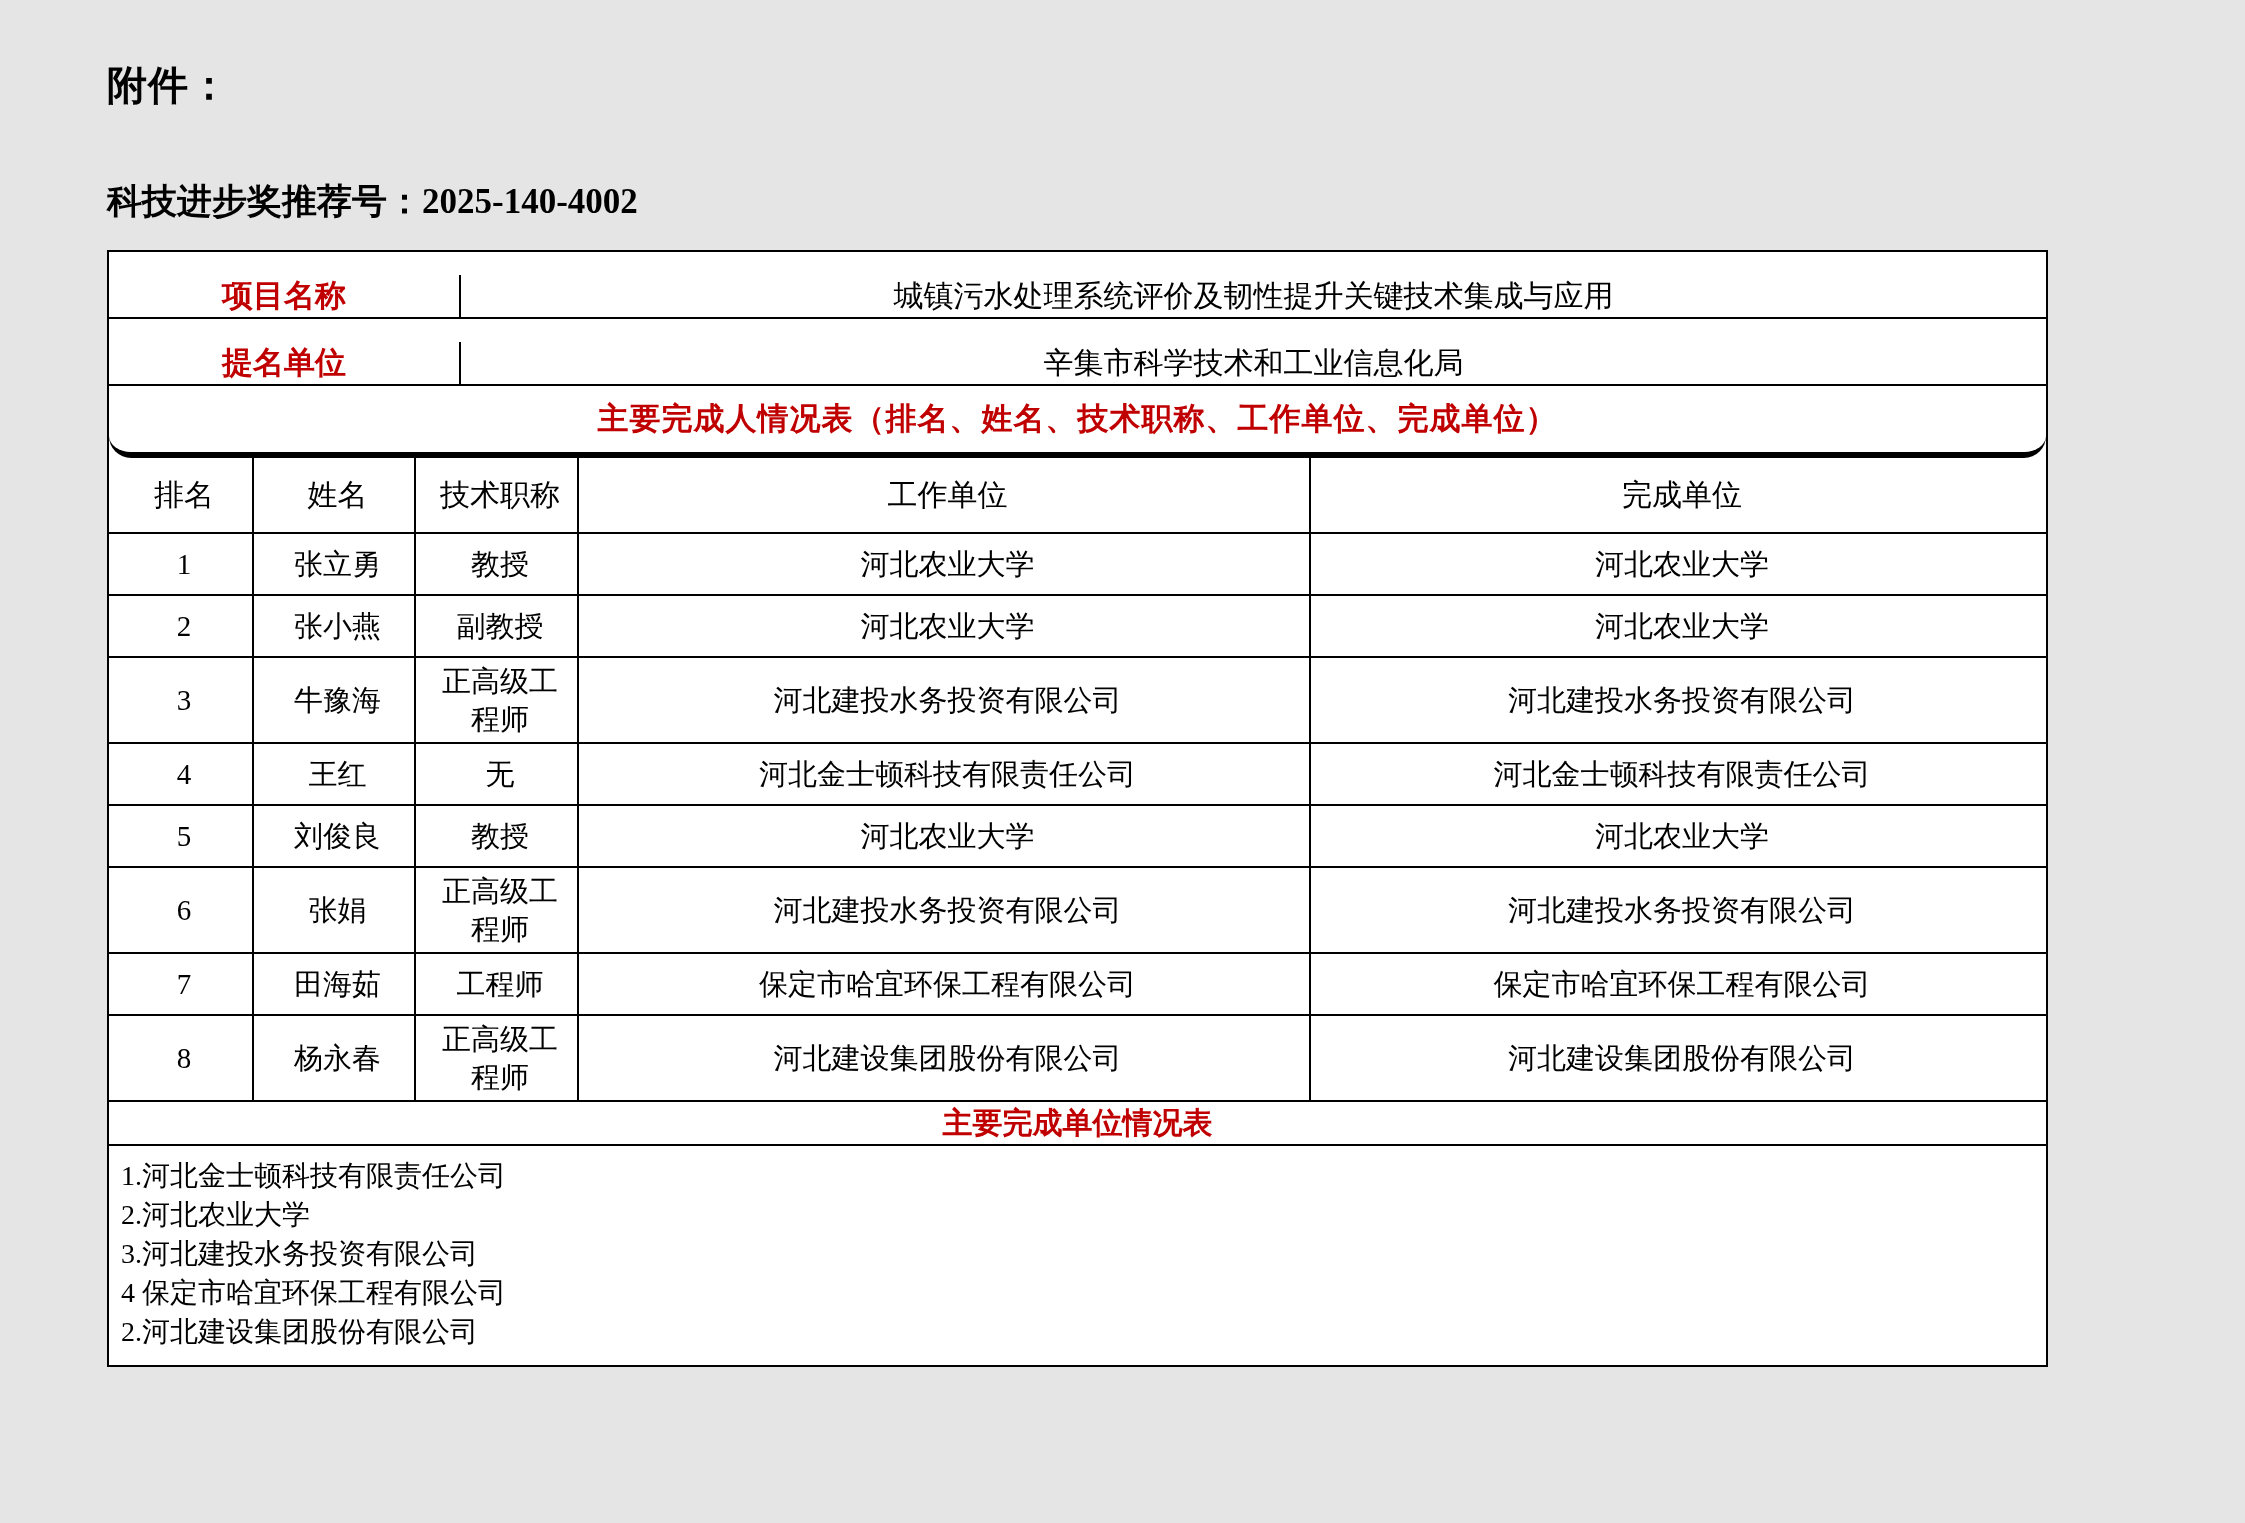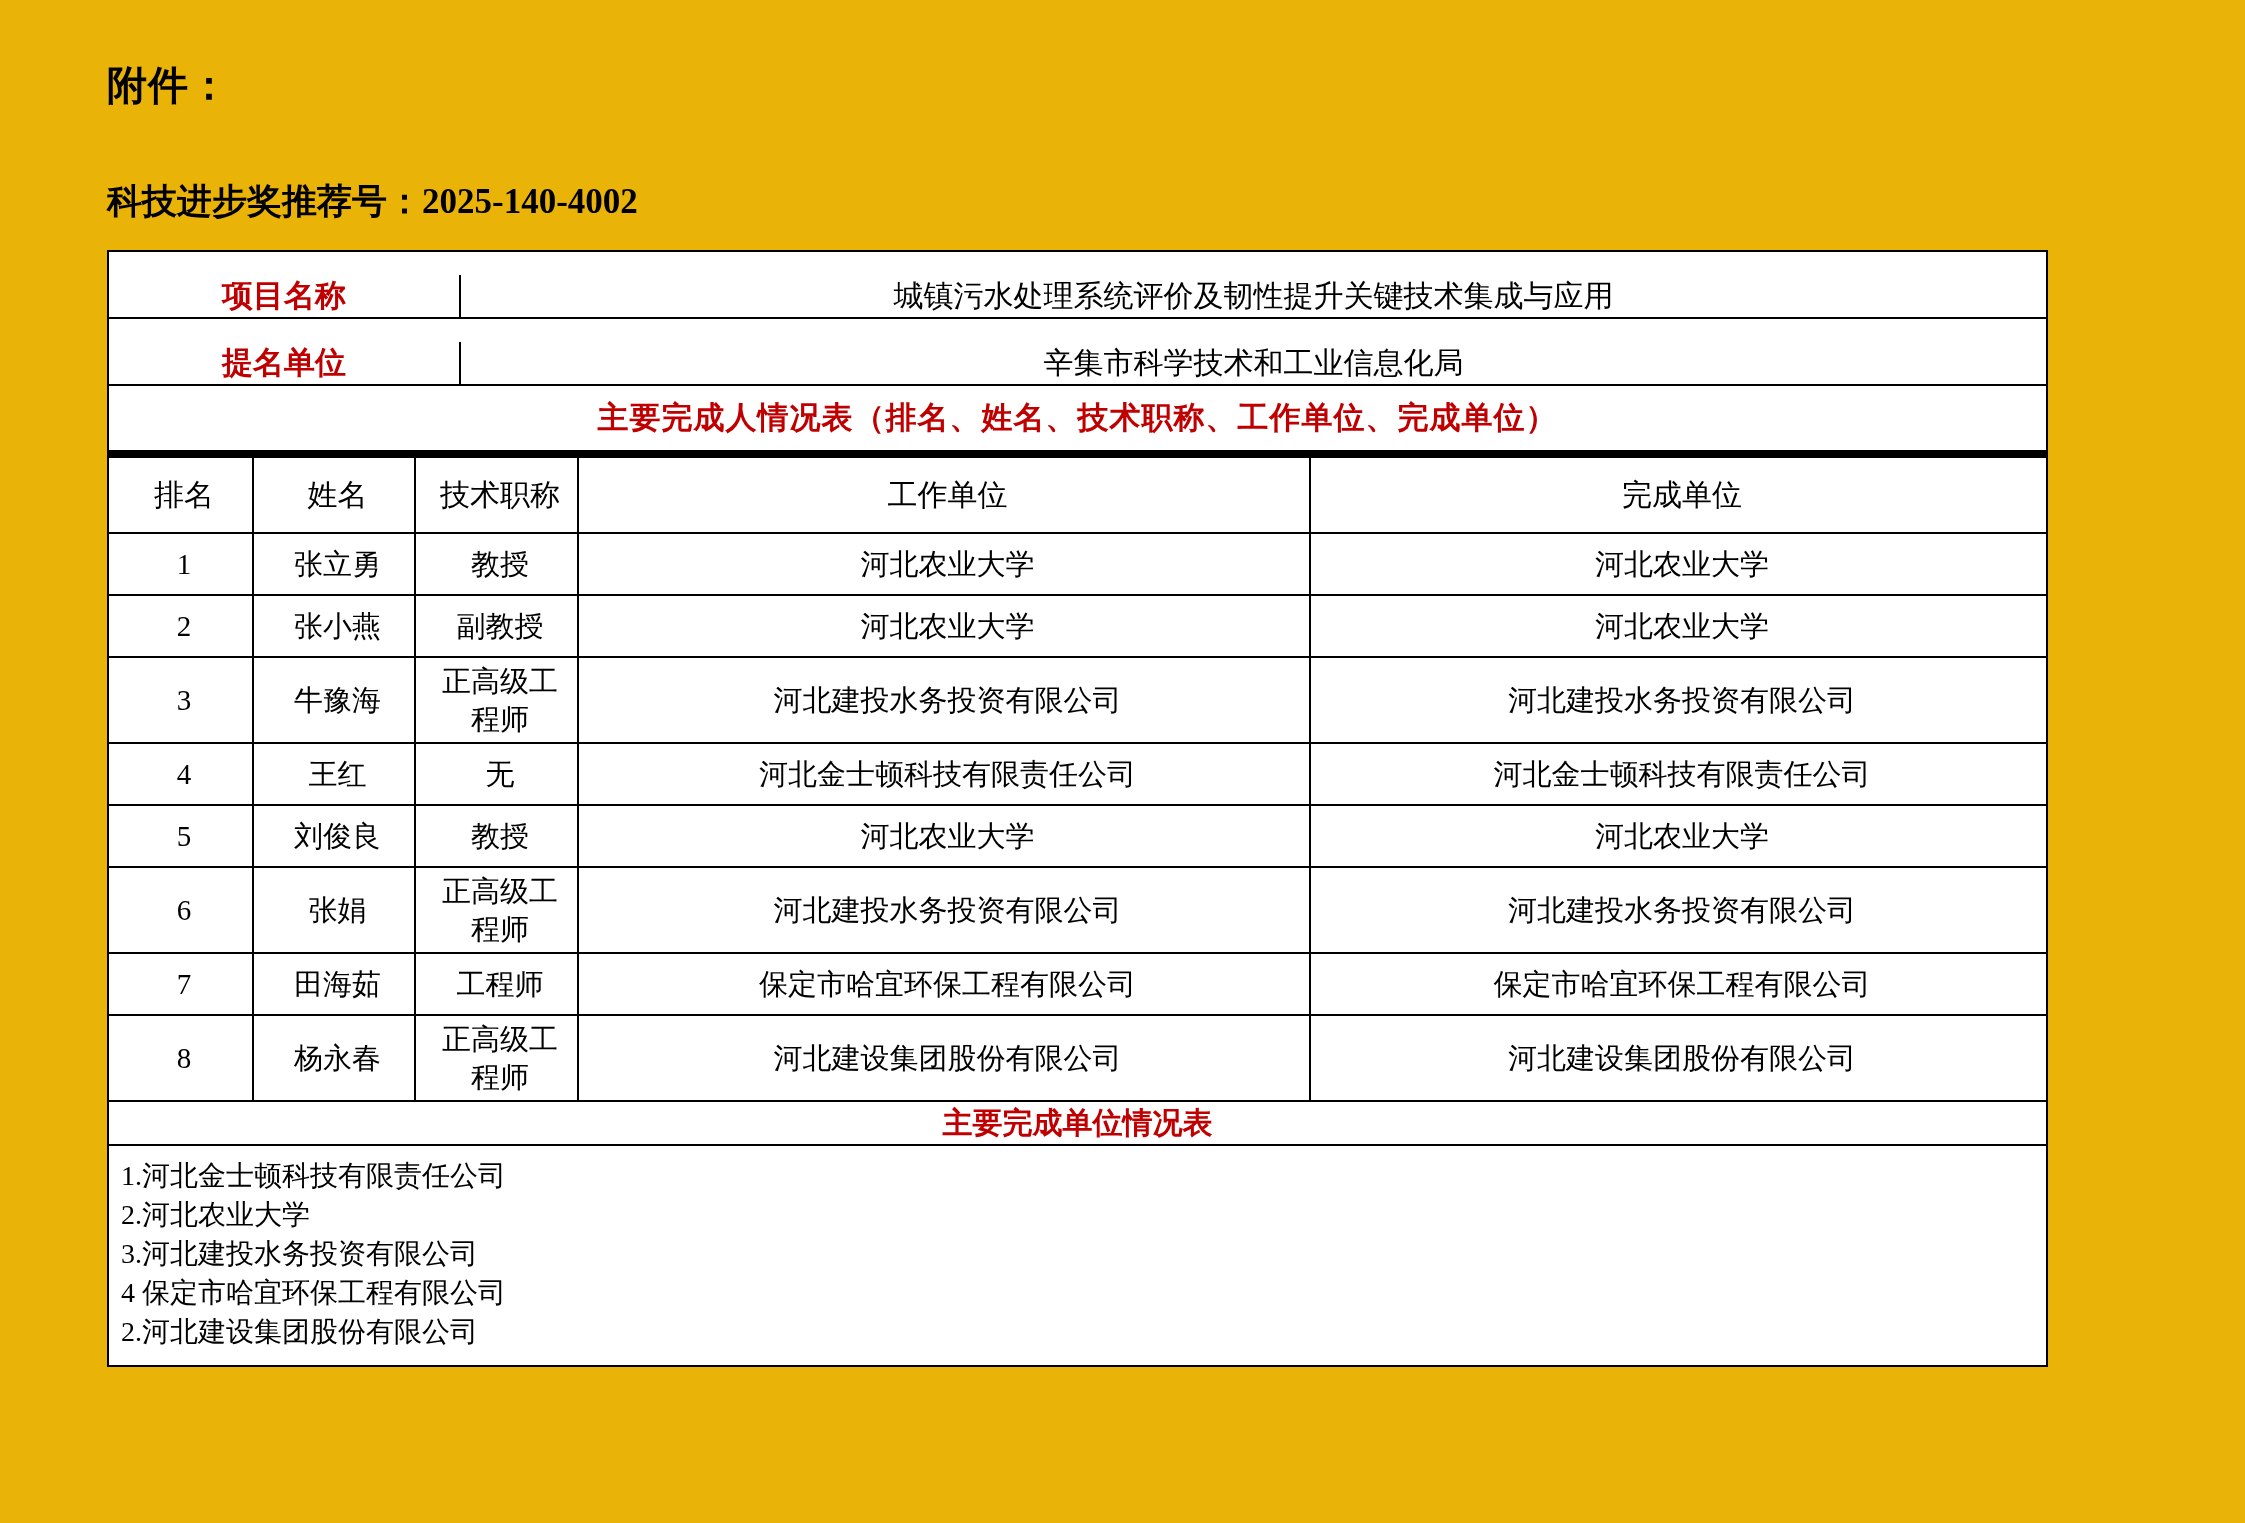--- a/index.html
+++ b/index.html
@@ -3,21 +3,21 @@
 <meta charset="utf-8">
 <style>
   * { margin:0; padding:0; box-sizing:border-box; }
   html,body { background:#ffffff; }
   body {
     width:2245px; height:1523px;
     font-family:"Liberation Serif", serif;
     color:#000;
     position:relative;
   }
-  .page { position:relative; width:2245px; height:1523px; background:#eab308; }
+  .page { position:relative; width:2245px; height:1523px; background:#e5e5e5; }
 
   .attachment {
     position:absolute; left:107px; top:58px;
     font-family:"Liberation Sans", sans-serif;
     font-weight:bold; font-size:40px; letter-spacing:1px;
   }
   .rec-line {
     position:absolute; left:107px; top:178px;
     font-weight:bold; font-size:35px;
   }
@@ -35,24 +35,25 @@
     width:352px; border-right:2px solid #000;
     display:flex; align-items:center; justify-content:center;
     color:var(--red); font-weight:bold; font-size:31px;
   }
   .info-value {
     flex:1; display:flex; align-items:center; justify-content:center;
     font-size:30px;
   }
 
   .table-title {
-    height:72px; border-bottom:8px solid #000000;
+    height:72px; border-bottom:6px solid #000000;
     display:flex; align-items:center; justify-content:center;
     color:var(--red); font-weight:bold; font-size:31px;
     letter-spacing:1px;
+    border-radius:22px;
   }
 
   .grid-row { display:flex; border-bottom:2px solid #000; }
   .cell {
     display:flex; align-items:center; justify-content:center;
     border-right:2px solid #000; text-align:center;
     font-size:29px; line-height:38px; padding:2px 4px;margin-left:7px;
   }
   .cell:last-child { border-right:none; }
   .c-rank  { width:138px; }

